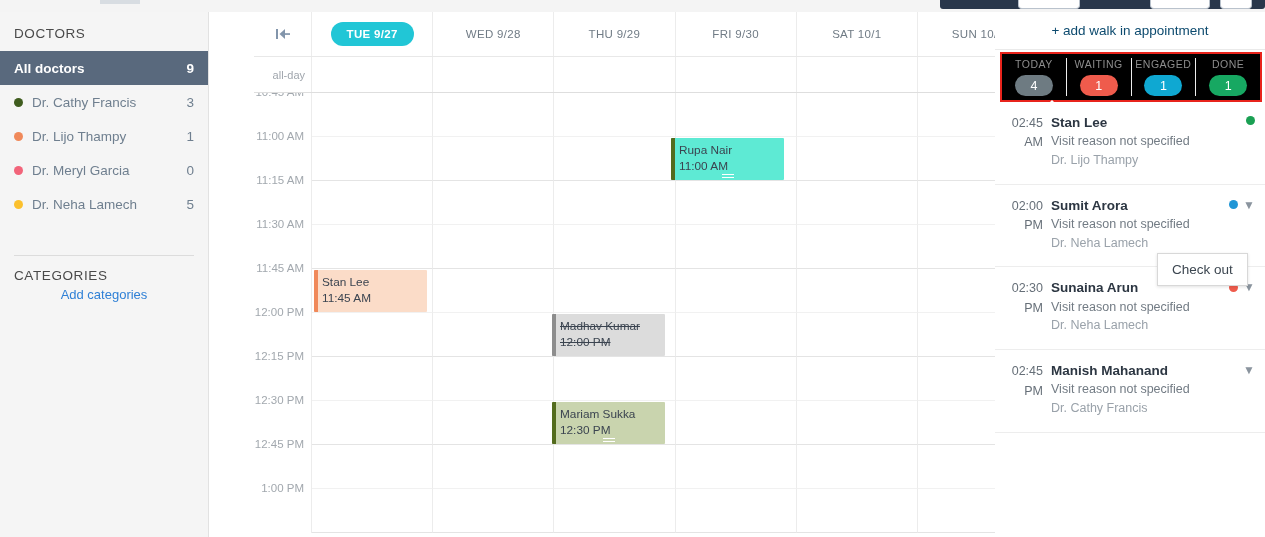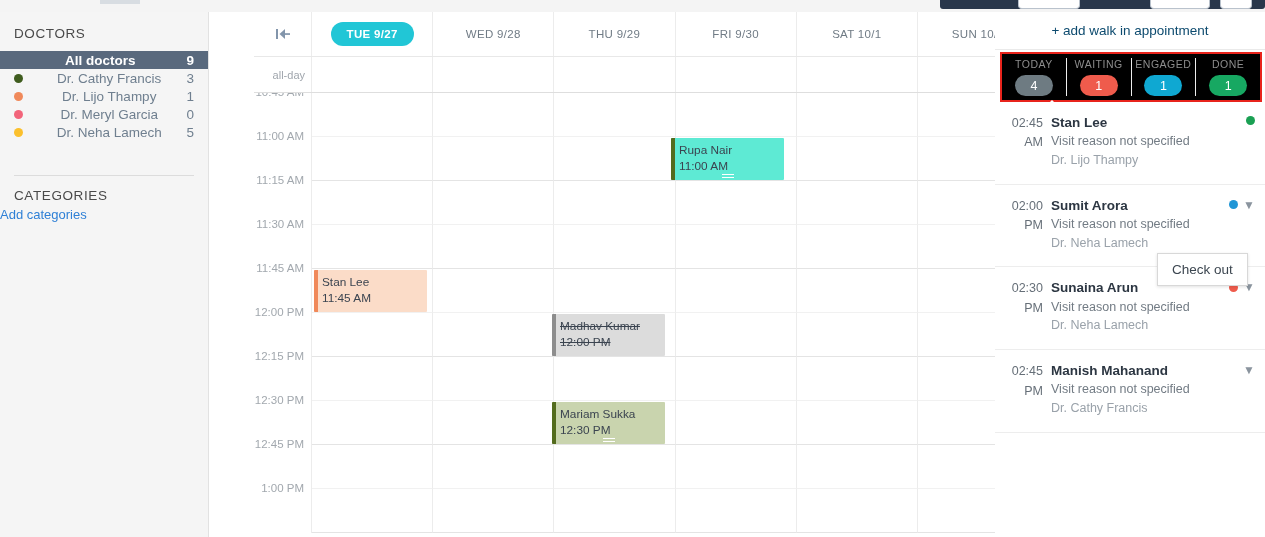--- a/index.html
+++ b/index.html
@@ -36,22 +36,22 @@
   .sidebar {
     position: absolute; top: 12px; left: 0; width: 209px; height: 525px;
     background: #f5f5f5; border-right: 1px solid #e2e2e2;
   }
   .side-head {
     padding: 14px 0 10px 14px;
     font-size: 13.5px; color: #4a4a4a; letter-spacing: .6px;
   }
   .doc-row {
     display: flex; align-items: center;
-    height: 18px; padding: 0 14px 0 14px;
-    font-size: 13.5px; color: #6f7f8f; text-align: center;
+    height: 34px; padding: 0 14px 0 14px;
+    font-size: 13.5px; color: #6f7f8f;
   }
   .doc-row.all {
     background: #59697d; color: #ffffff; font-weight: bold;
   }
   .doc-row .dot {
     width: 9px; height: 9px; border-radius: 50%;
     margin-right: 9px; flex: none;
   }
   .doc-row .nm { flex: 1; }
   .doc-row .ct { font-size: 13.5px; }
@@ -61,21 +61,21 @@
   }
   .cat-head {
     padding: 12px 0 0 14px;
     font-size: 13.5px; color: #4a4a4a; letter-spacing: .6px;
   }
   .cat-empty {
     text-align: center; margin-top: 20px;
     font-size: 13px; color: #8a8a8a;
   }
   .cat-link {
-    display: block; text-align: left; margin-top: 4px;
+    display: block; text-align: center; margin-top: 4px;
     font-size: 13px; color: #2f80d6; cursor: pointer;
   }
 
   
   .cal {
     position: absolute; top: 12px; left: 209px; width: 786px; height: 525px;
     background: #ffffff; border-right: 1px solid #e2e2e2;
     overflow: hidden;
     margin-left: 45px;
   }

